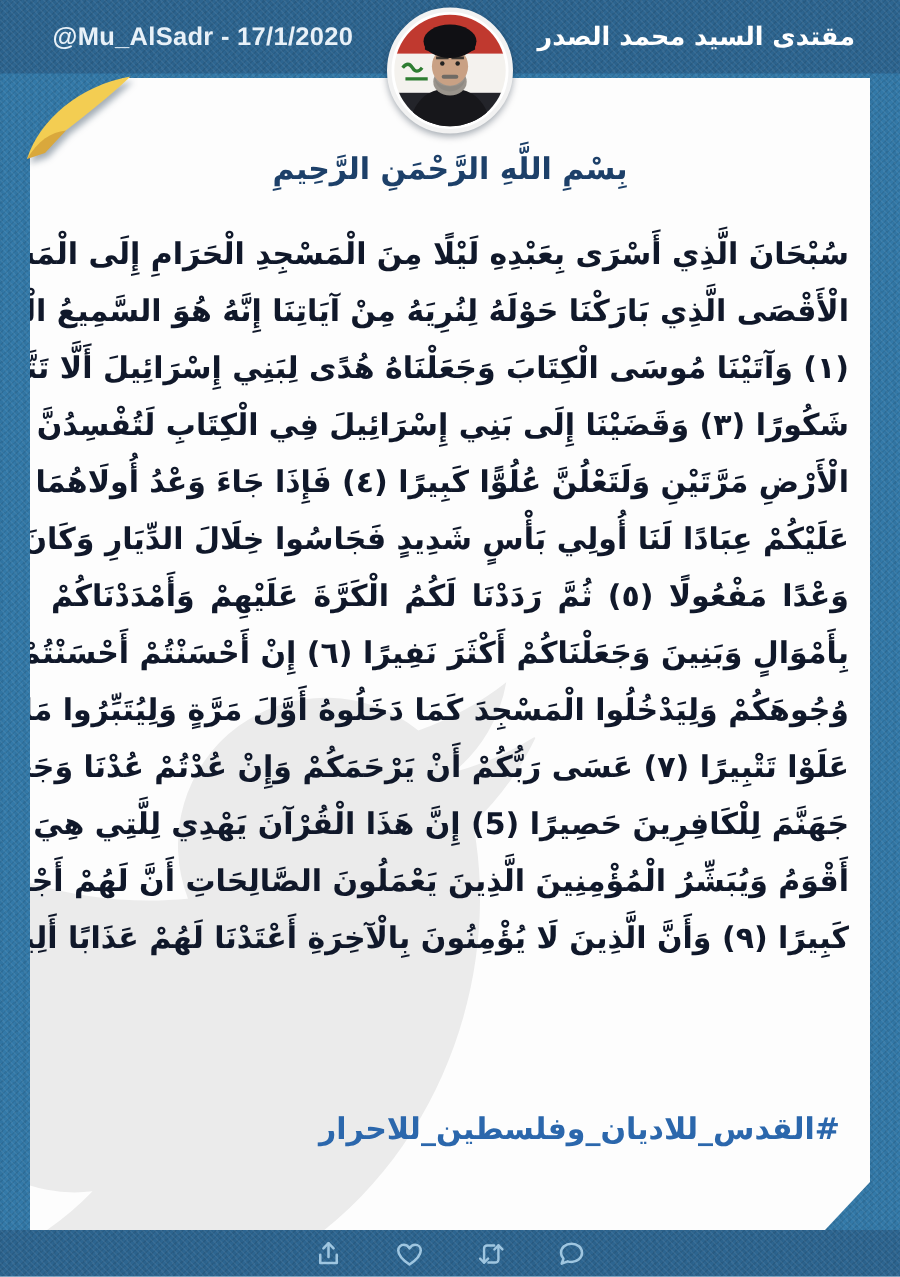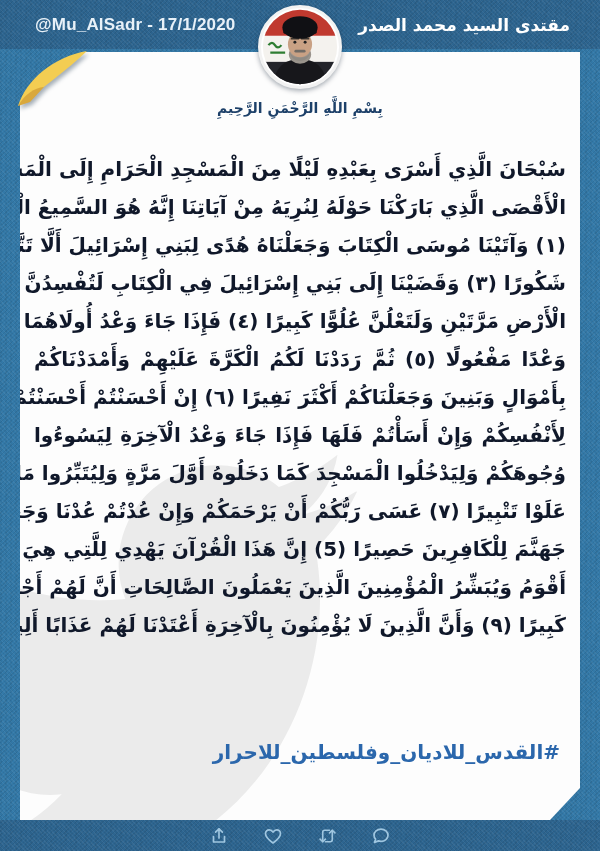--- a/index.html
+++ b/index.html
@@ -53,21 +53,21 @@
     position:absolute;left:17px;top:50px;width:72px;height:58px;z-index:4;
     filter:drop-shadow(2px 3px 2px rgba(0,30,55,0.35));
   }
   .avatar{
     position:absolute;left:258px;top:5px;width:84px;height:84px;border-radius:50%;
     background:#fff;border:3px solid #f2f2f2;box-sizing:border-box;z-index:5;overflow:hidden;
     box-shadow:0 2px 5px rgba(0,20,40,0.35);
   }
   .bismillah{
     position:absolute;left:0;top:48px;width:100%;text-align:center;direction:rtl;
-    color:#1d4069;font-size:14px;font-weight:700;z-index:2;
+    color:#1d4069;font-size:20px;font-weight:700;z-index:2;
   }
   .verses{
     position:absolute;left:14px;top:98px;width:532px;direction:rtl;z-index:2;
     color:#10182a;font-size:20px;font-weight:700;
   }
   .vline{
     line-height:38px;height:38px;white-space:nowrap;
     text-align:justify;text-align-last:justify;overflow:visible;
   }
   .hashtag{
@@ -91,23 +91,23 @@
   </svg>
 
   <div class="bismillah">بِسْمِ اللَّهِ الرَّحْمَنِ الرَّحِيمِ</div>
 
   <div class="verses">
     <div class="vline">سُبْحَانَ الَّذِي أَسْرَى بِعَبْدِهِ لَيْلًا مِنَ الْمَسْجِدِ الْحَرَامِ إِلَى الْمَسْجِدِ</div>
     <div class="vline">الْأَقْصَى الَّذِي بَارَكْنَا حَوْلَهُ لِنُرِيَهُ مِنْ آيَاتِنَا إِنَّهُ هُوَ السَّمِيعُ الْبَصِيرُ</div>
     <div class="vline">(١) وَآتَيْنَا مُوسَى الْكِتَابَ وَجَعَلْنَاهُ هُدًى لِبَنِي إِسْرَائِيلَ أَلَّا تَتَّخِذُوا</div>
     <div class="vline">شَكُورًا (٣) وَقَضَيْنَا إِلَى بَنِي إِسْرَائِيلَ فِي الْكِتَابِ لَتُفْسِدُنَّ فِي</div>
     <div class="vline">الْأَرْضِ مَرَّتَيْنِ وَلَتَعْلُنَّ عُلُوًّا كَبِيرًا (٤) فَإِذَا جَاءَ وَعْدُ أُولَاهُمَا بَعَثْنَا</div>
+    <div class="vline">عَلَيْكُمْ عِبَادًا لَنَا أُولِي بَأْسٍ شَدِيدٍ فَجَاسُوا خِلَالَ الدِّيَارِ وَكَانَ</div>
     <div class="vline">وَعْدًا مَفْعُولًا (٥) ثُمَّ رَدَدْنَا لَكُمُ الْكَرَّةَ عَلَيْهِمْ وَأَمْدَدْنَاكُمْ</div>
     <div class="vline">بِأَمْوَالٍ وَبَنِينَ وَجَعَلْنَاكُمْ أَكْثَرَ نَفِيرًا (٦) إِنْ أَحْسَنْتُمْ أَحْسَنْتُمْ</div>
-    <div class="vline">لِأَنْفُسِكُمْ وَإِنْ أَسَأْتُمْ فَلَهَا فَإِذَا جَاءَ وَعْدُ الْآخِرَةِ لِيَسُوءُوا</div>
     <div class="vline">وُجُوهَكُمْ وَلِيَدْخُلُوا الْمَسْجِدَ كَمَا دَخَلُوهُ أَوَّلَ مَرَّةٍ وَلِيُتَبِّرُوا مَا</div>
     <div class="vline">عَلَوْا تَتْبِيرًا (٧) عَسَى رَبُّكُمْ أَنْ يَرْحَمَكُمْ وَإِنْ عُدْتُمْ عُدْنَا وَجَعَلْنَا</div>
     <div class="vline">جَهَنَّمَ لِلْكَافِرِينَ حَصِيرًا (5) إِنَّ هَذَا الْقُرْآنَ يَهْدِي لِلَّتِي هِيَ</div>
     <div class="vline">أَقْوَمُ وَيُبَشِّرُ الْمُؤْمِنِينَ الَّذِينَ يَعْمَلُونَ الصَّالِحَاتِ أَنَّ لَهُمْ أَجْرًا</div>
     <div class="vline">كَبِيرًا (٩) وَأَنَّ الَّذِينَ لَا يُؤْمِنُونَ بِالْآخِرَةِ أَعْتَدْنَا لَهُمْ عَذَابًا أَلِيمًا (١٠)</div>
   </div>
 
   <div class="hashtag">#القدس_للاديان_وفلسطين_للاحرار</div>
 </div>
 

